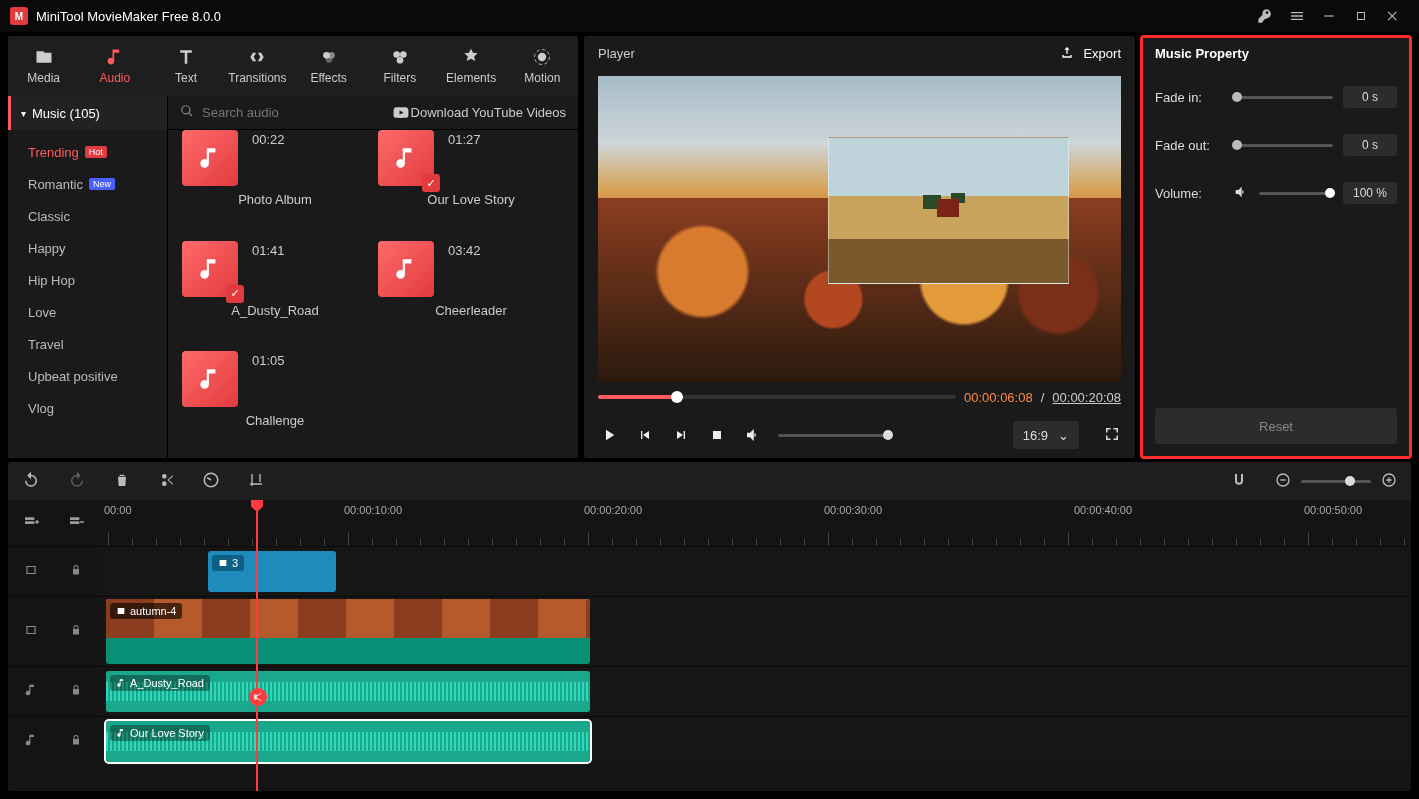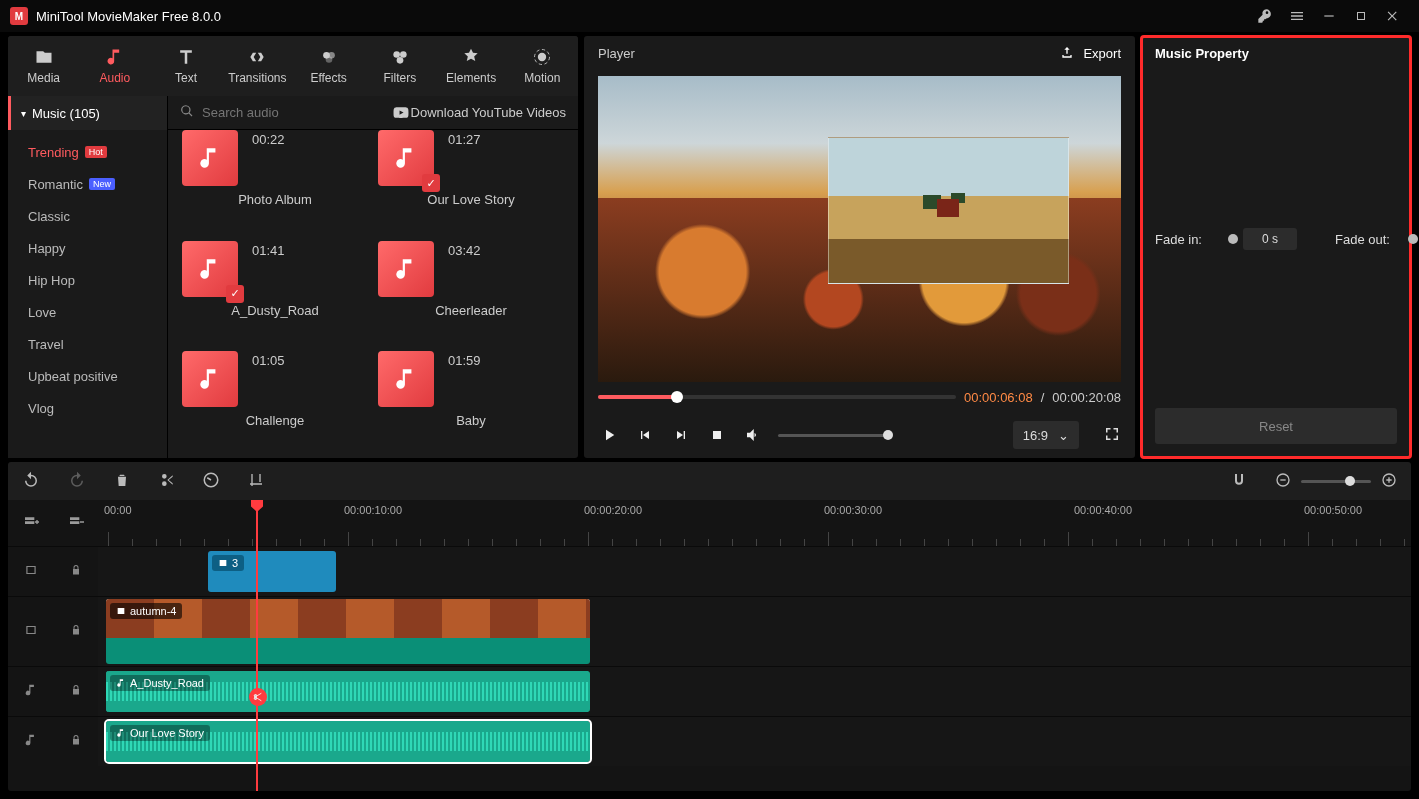--- a/index.html
+++ b/index.html
@@ -65,33 +65,33 @@
   linear-gradient(180deg,#8b3d20,#2a1a0e);}
 .preview .pip { position:absolute; right:10%; top:20%; width:46%; height:48%; border:1px solid rgba(255,255,255,.4); background:
   linear-gradient(180deg,#bed4da 0 40%,#c7a35c 40% 70%,#7a5a2a 70% 100%);}
 .preview .pip::after { content:""; position:absolute; left:50%; top:48%; width:22px; height:18px; background:#7a2518; transform:translate(-50%,-50%); box-shadow:10px -10px 0 -4px #2b4a2a, -16px -6px 0 -2px #2b4a2a; }
 
 .player-tc { height:30px; display:flex; align-items:center; padding:0 14px; gap:8px; }
 .tc-bar { flex:1; height:4px; background:#333; border-radius:2px; position:relative; }
 .tc-bar .fill { position:absolute; left:0; top:0; bottom:0; width:22%; background:#ff5b5f; border-radius:2px; }
 .tc-bar .knob { position:absolute; top:50%; left:22%; width:12px; height:12px; background:#fff; border-radius:50%; transform:translate(-50%,-50%); }
 .tc-cur { color:#ff8a45; }
-.tc-tot { color:#ccc; }
+.tc-tot { color:#ccc;text-decoration:underline; }
 
 .player-ctrl { height:46px; display:flex; align-items:center; padding:0 14px; gap:14px; }
 .player-ctrl .ico { color:#eee; cursor:pointer; display:flex; align-items:center; justify-content:center; width:22px; }
 .vol-bar { width:110px; height:3px; background:#555; border-radius:2px; position:relative; }
 .vol-bar .vknob { position:absolute; right:0; top:50%; width:10px; height:10px; background:#ddd; border-radius:50%; transform:translate(50%,-50%); }
 .aspect { margin-left:auto; background:#2c2c2c; border-radius:3px; height:28px; display:flex; align-items:center; padding:0 10px; gap:10px; color:#ddd; cursor:pointer; }
 .fs { color:#ddd; cursor:pointer; margin-left:10px; }
 
 
 .prop { width:270px; background:#1a1a1a; border-radius:3px; display:flex; flex-direction:column; outline:3px solid #ff2b2b; outline-offset:-2px; }
 .prop-head { height:34px; display:flex; align-items:center; padding:0 14px; color:#fff; font-weight:600; font-size:13px; }
-.prop-body { flex:1; padding:16px 14px; display:flex; flex-direction:row; gap:38px; }
+.prop-body { flex:1; padding:16px 14px; display:flex; flex-direction:column; gap:26px; }
 .prow { display:flex; align-items:center; gap:10px; font-size:13px; color:#ddd; }
 .prow .plabel { width:68px; }
 .slider { flex:1; height:3px; background:#555; border-radius:2px; position:relative; }
 .slider .sknob { position:absolute; top:50%; width:10px; height:10px; background:#bbb; border-radius:50%; transform:translate(-50%,-50%); }
 .pval { width:54px; height:22px; background:#2c2c2c; border-radius:3px; display:flex; align-items:center; justify-content:center; color:#ddd; font-size:12px; }
 .reset { margin:auto 14px 14px; height:36px; background:#2c2c2c; color:#888; border-radius:3px; display:flex; align-items:center; justify-content:center; cursor:pointer; }
 
 
 .tl-tools { height:38px; background:#1e1e1e; margin:0 8px; display:flex; align-items:center; padding:0 14px; gap:28px; border-radius:3px 3px 0 0; }
 .tl-tools .tico { color:#bbb; cursor:pointer; }
@@ -313,31 +313,20 @@
               <div class="audio-row">
                 <div class="thumb">
                   <svg viewBox="0 0 24 24">
                     <path d="M9 3v10.55A4 4 0 1 0 11 17V7h6V3z"></path>
                   </svg>
                 </div>
                 <div class="dur">01:05</div>
               </div>
               <div class="audio-name">Challenge</div>
             </div>
-            <div class="audio-card">
-              <div class="audio-row">
-                <div class="thumb">
-                  <svg viewBox="0 0 24 24">
-                    <path d="M9 3v10.55A4 4 0 1 0 11 17V7h6V3z"></path>
-                  </svg>
-                </div>
-                <div class="dur">01:59</div>
-              </div>
-              <div class="audio-name">Baby</div>
-            </div>
           </div>
       </div>
     </div>
   </div>
 
   <div class="player">
     <div class="player-head">
       <span>Player</span>
       <div class="spacer"></div>
       <div class="export">

